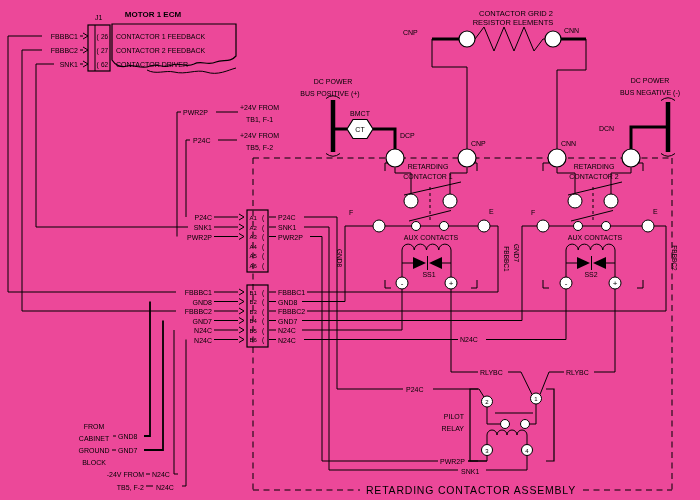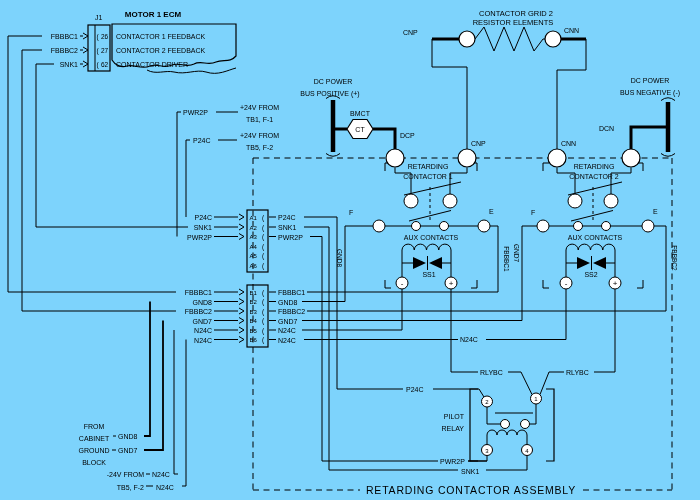--- a/index.html
+++ b/index.html
@@ -1,16 +1,16 @@
 <!DOCTYPE html>
 <html><head>
 <meta charset="utf-8">
 <style>
   html,body{margin:0;padding:0;background:#fff;}
-  #stage{position:relative;width:700px;height:500px;background:#7dd3fc;overflow:hidden;}
+  #stage{position:relative;width:700px;height:500px;background:#ec4899;overflow:hidden;}
   svg{display:block;}
   text{font-family:"Liberation Sans","DejaVu Sans",sans-serif;font-size:7px;fill:#000;}
   .t6{font-size:6px}.t65{font-size:6.5px}.t75{font-size:7.5px}.t8{font-size:8px}
   .t10{font-size:10.5px;letter-spacing:.8px}
   .b{font-weight:bold}
   .mid{text-anchor:middle}.end{text-anchor:end}
   .w{fill:none;stroke:#000;stroke-width:1}
   .w12{fill:none;stroke:#000;stroke-width:1.2}
   .w2{fill:none;stroke:#000;stroke-width:1.8}
   .w3{fill:none;stroke:#000;stroke-width:3}

